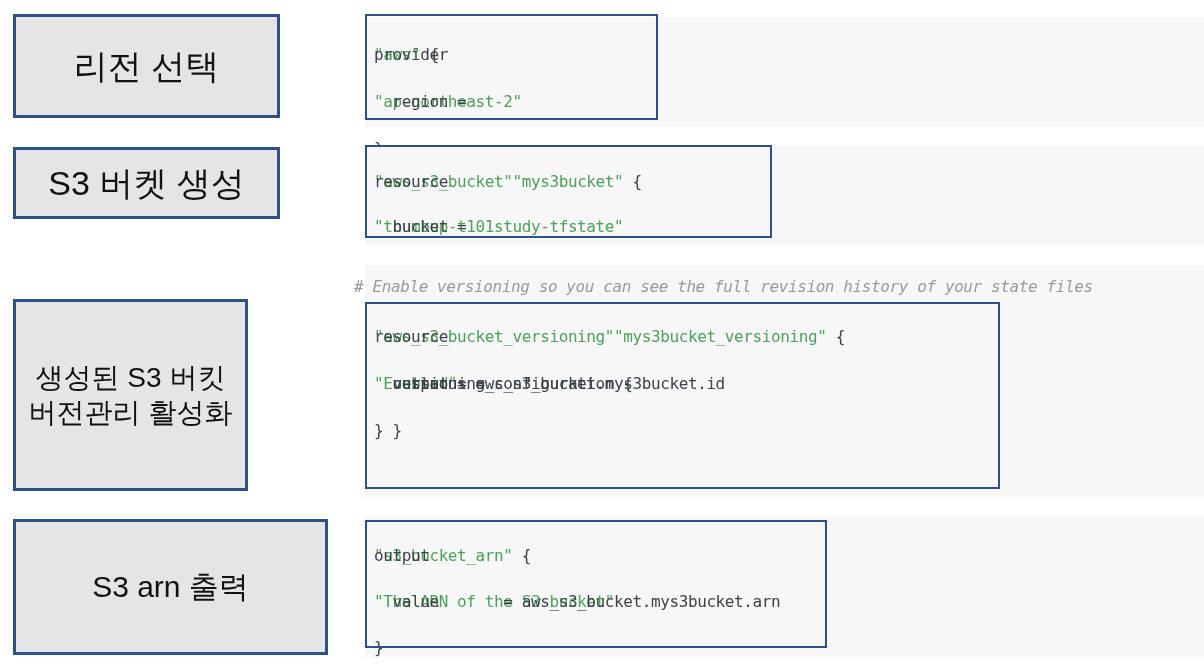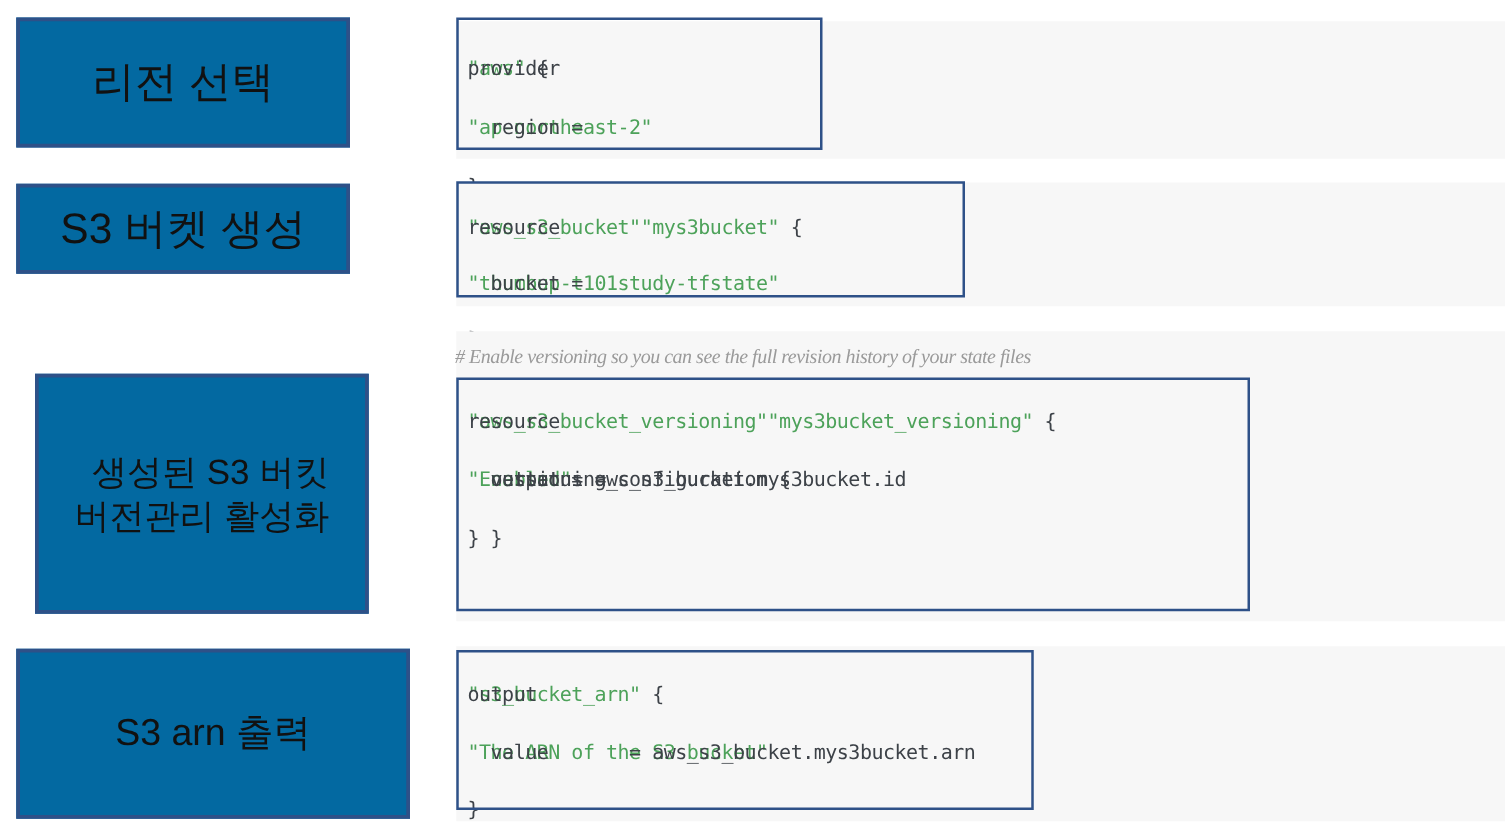--- a/index.html
+++ b/index.html
@@ -7,25 +7,25 @@
   body {
     position: relative;
     width: 1204px;
     height: 667px;
     overflow: hidden;
     font-family: "Liberation Sans", sans-serif;
   }
   .label-box {
     position: absolute;
     border: 3px solid #2e5188;
-    background: #0369a1;
+    background: #e5e5e5;
     display: flex;
     align-items: center;
     justify-content: center;
-    text-align: right;
+    text-align: center;
     color: #111111;
     line-height: 1.25;
   }
   .panel {
     position: absolute;
     background: #f7f7f7;
   }
   .code-border {
     position: absolute;
     border: 2px solid #2e5188;
@@ -55,24 +55,24 @@
   #label1  { left: 13px;  top: 14px;  width: 267px; height: 104px; font-size: 34px; }
   #panel1  { left: 365px; top: 17px;  width: 839px; height: 110px; }
   #border1 { left: 365px; top: 14px;  width: 293px; height: 106px; }
   #code1   { left: 374px; top: 23px;  line-height: 31px; }
   
   #label2  { left: 13px;  top: 147px; width: 267px; height: 72px;  font-size: 34px; }
   #panel2  { left: 365px; top: 146px; width: 839px; height: 99px;  }
   #border2 { left: 365px; top: 145px; width: 407px; height: 93px;  }
   #code2   { left: 374px; top: 151px; line-height: 29px; }
   
-  #label3  { left: 13px;  top: 299px; width: 267px; height: 192px; font-size: 28px; margin-left: 15px; }
+  #label3  { left: 13px;  top: 299px; width: 235px; height: 192px; font-size: 28px; }
   #panel3  { left: 365px; top: 265px; width: 839px; height: 232px; }
   #border3 { left: 365px; top: 302px; width: 635px; height: 187px; }
-  #comment3{ left: 364px; top: 277px; font-family: Liberation Serif, serif; }
+  #comment3{ left: 354px; top: 277px; }
   #code3   { left: 374px; top: 305px; line-height: 31px; }
   
   #label4  { left: 13px;  top: 519px; width: 315px; height: 136px; font-size: 30px; }
   #panel4  { left: 365px; top: 517px; width: 839px; height: 140px; }
   #border4 { left: 365px; top: 520px; width: 462px; height: 128px; }
   #code4   { left: 374px; top: 525px; line-height: 30px; }
 </style>
 </head>
 <body>
 

